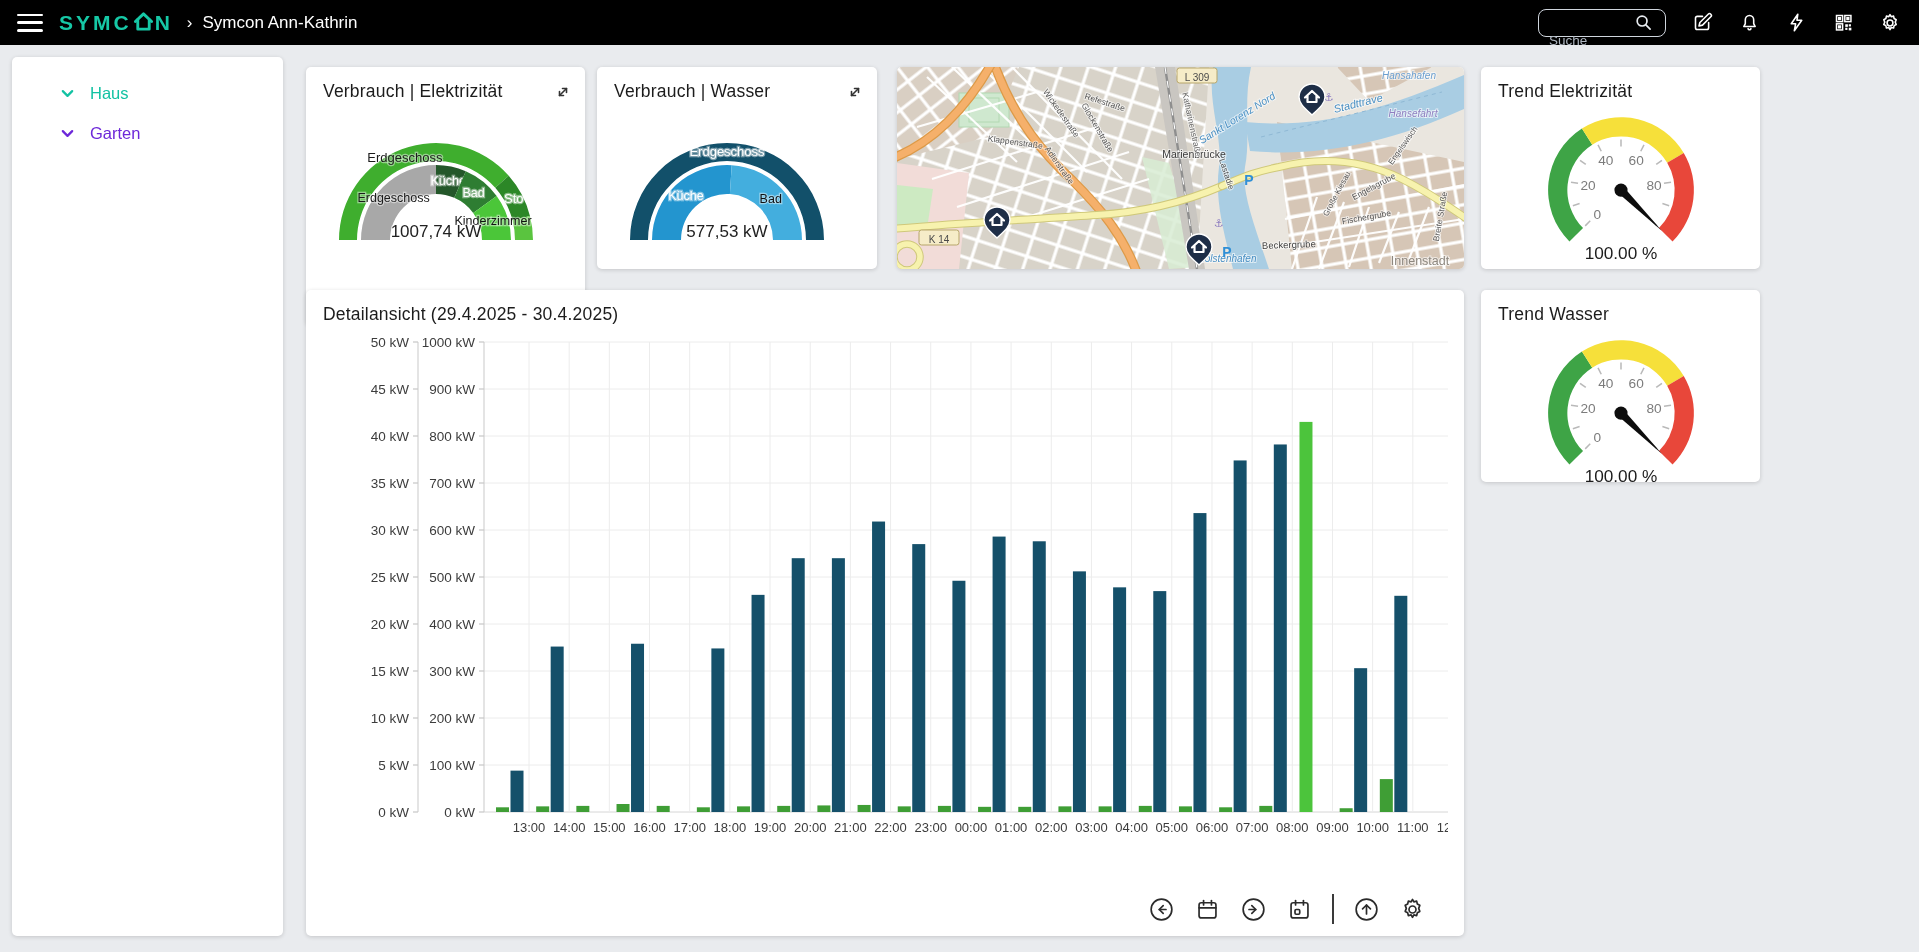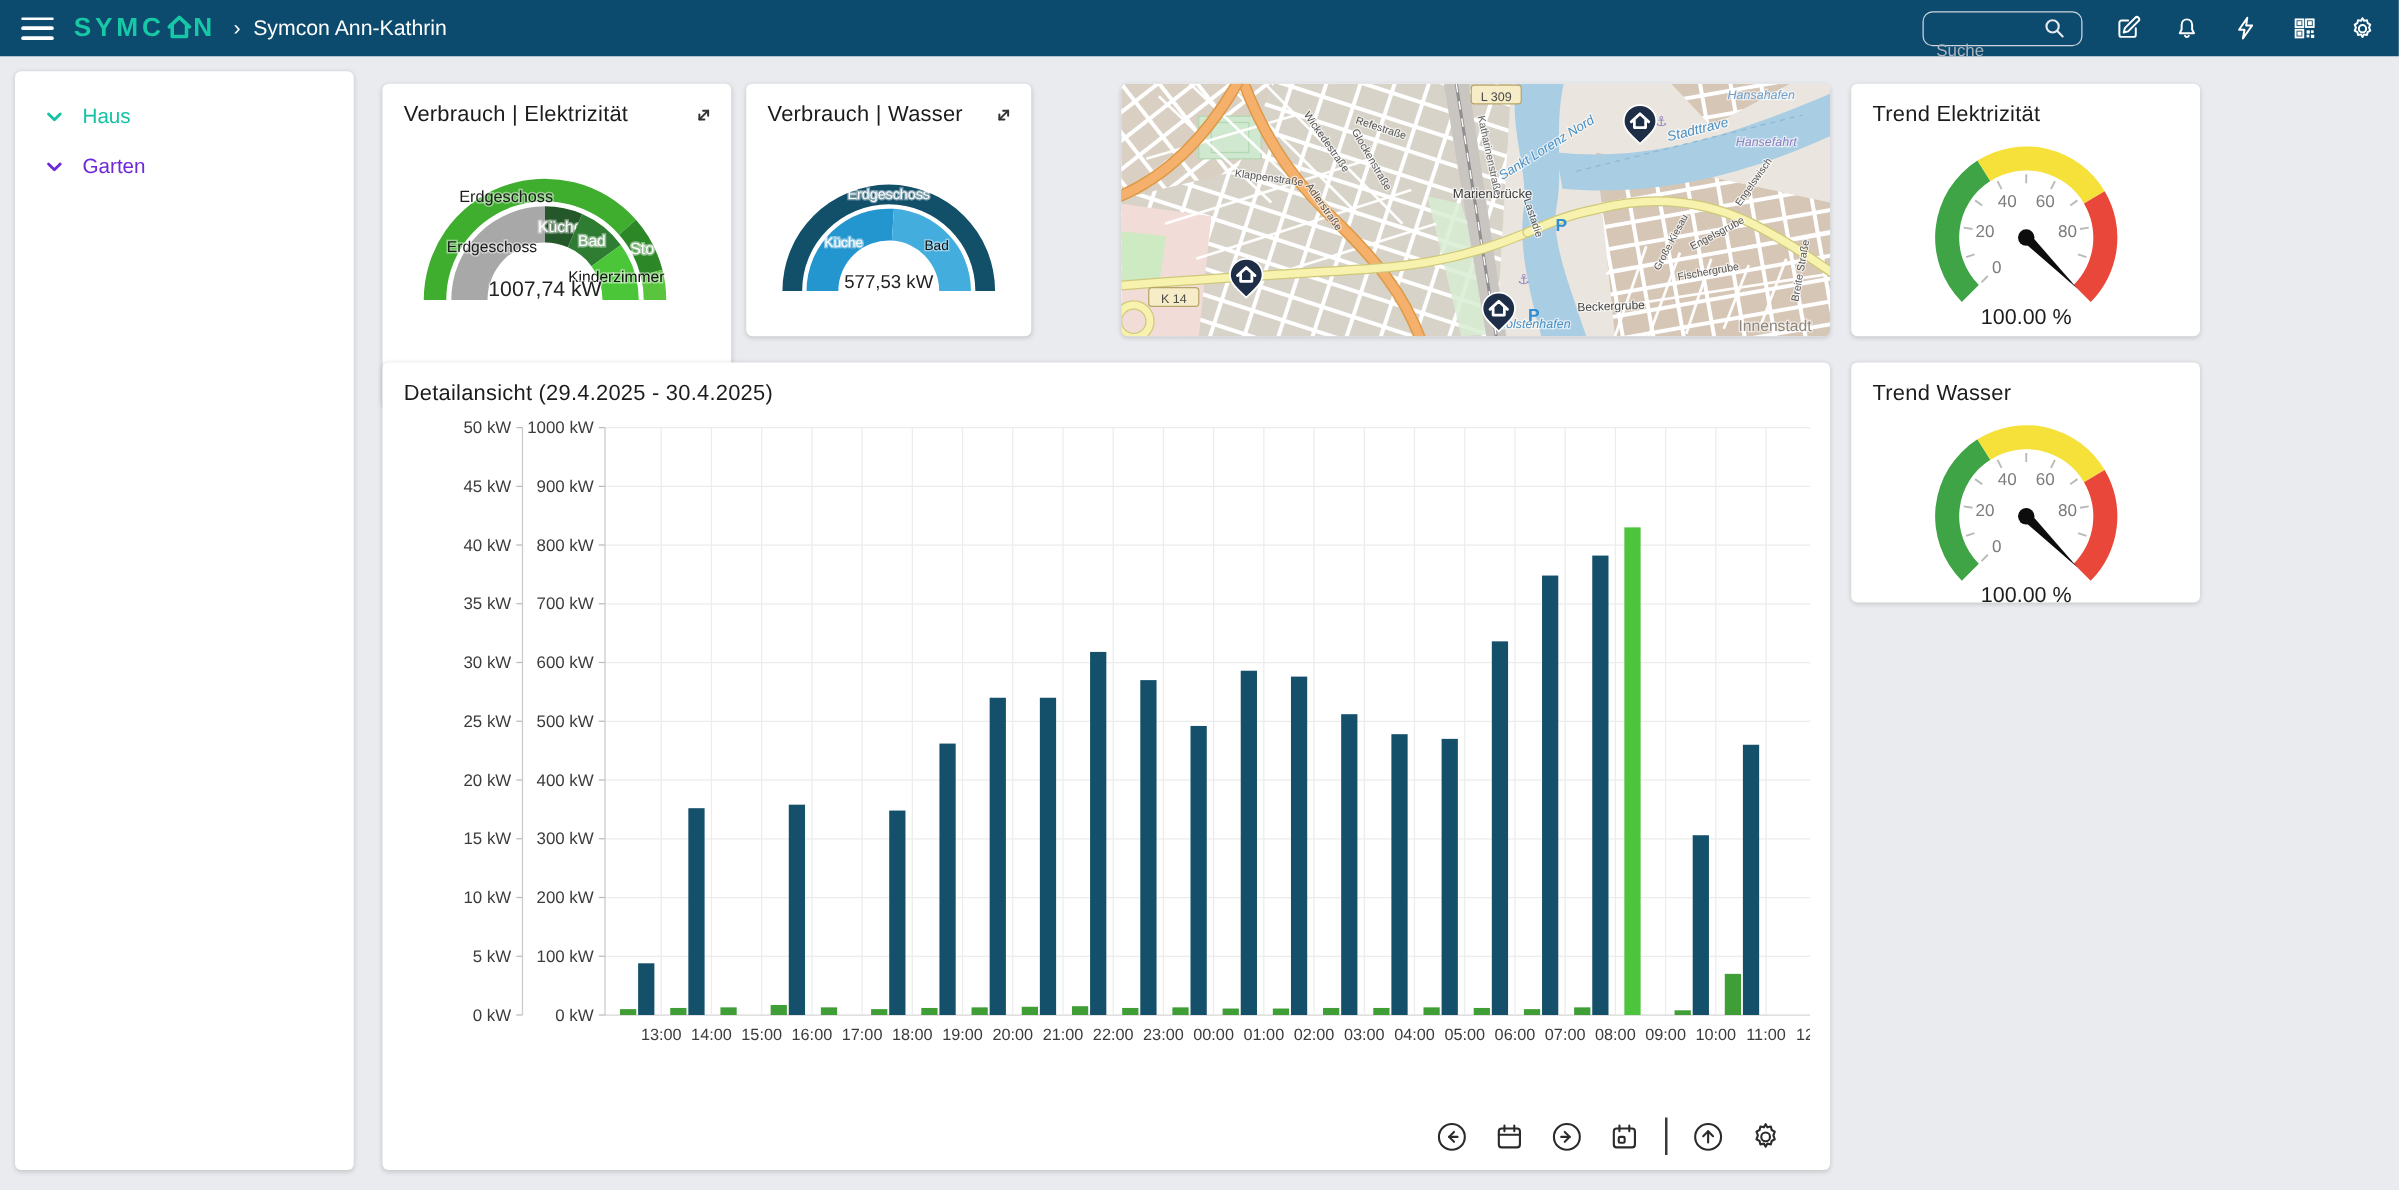--- a/index.html
+++ b/index.html
@@ -1,21 +1,21 @@
 <!DOCTYPE html>
 <html><head>
 <meta charset="utf-8">
 <style>
   * { margin:0; padding:0; box-sizing:border-box; }
   html,body { width:1919px; height:952px; overflow:hidden;
     font-family:"Liberation Sans","DejaVu Sans",sans-serif; background:#e9ebee; }
 
   
   .topbar { position:absolute; left:0; top:0; width:1919px; height:45px;
-    background:#0c4a6e; display:flex; align-items:center; color:#fff; }
+    background:#000000; display:flex; align-items:center; color:#fff; }
   .hamburger { width:26px; height:18px; margin:0 16px 0 17px; display:flex;
     flex-direction:column; justify-content:space-between; cursor:pointer; }
   .hamburger span { display:block; height:2.6px; background:#fff; border-radius:2px; }
   .logo { display:flex; align-items:center; font-weight:bold; font-size:21px;
     letter-spacing:3px; color:#16c8a6; }
   .logo svg { margin:0 1px 2px 1px; }
   .crumb-sep { color:#fff; font-size:17px; margin:0 10px 0 14px; }
   .crumb { color:#fff; font-size:17px; font-weight:400;text-align:center; }
   .topbar-right { margin-left:auto; display:flex; align-items:center; gap:25px; padding-right:18px; }
   .searchbox { display:flex; align-items:center; border:1px solid #cfd5dd; border-radius:8px;
@@ -26,29 +26,29 @@
   .tico { width:22px; height:22px; display:flex; align-items:center; justify-content:center; cursor:pointer; }
 
   
   .card { position:absolute; background:#fff; border-radius:5px;
     box-shadow:0 1px 4px rgba(0,0,0,.16); }
   .card-title { position:absolute; left:17px; top:14px; font-size:17.5px; color:#1c1c1c;
     font-weight:500; letter-spacing:.2px; white-space:nowrap; }
   .expand { position:absolute; right:14px; top:17px; width:16px; height:16px; cursor:pointer; }
 
   
-  .sidebar { left:12px; top:57px; width:271px; height:879px; }
+  .sidebar { left:12px; top:57px; width:271px; height:879px;padding-left:24px; }
   .side-item { display:flex; align-items:center; gap:15px; padding-left:24px;
     height:40px; font-size:16.5px; color:#6d28d9; cursor:pointer; font-weight:500; }
   .side-item.first { margin-top:16px; }
   .side-item.active { color:#13c2a3; }
 
   
   .card-elek   { left:306px; top:67px;  width:279px; height:258px; }
-  .card-wasser { left:597px; top:67px;  width:228px; height:202px; }
+  .card-wasser { left:597px; top:67px;  width:280px; height:202px; }
   .card-map    { left:897px; top:67px;  width:567px; height:202px; overflow:hidden; border-radius:5px; }
   .card-trendE { left:1481px; top:67px; width:279px; height:202px; }
   .card-trendW { left:1481px; top:290px; width:279px; height:192px; }
   .gauge-wrap  { position:absolute; left:0; right:0; top:46px; display:flex; justify-content:flex-start; }
   .tgauge-wrap { position:absolute; left:0; right:0; top:38px; display:flex; justify-content:center; }
 
   
   .card-detail { left:306px; top:290px; width:1158px; height:646px; }
   .chart-svg { position:absolute; left:16px; top:44px; }
   .chart-toolbar { position:absolute; right:38px; bottom:12px; display:flex; align-items:center; gap:19px; }

